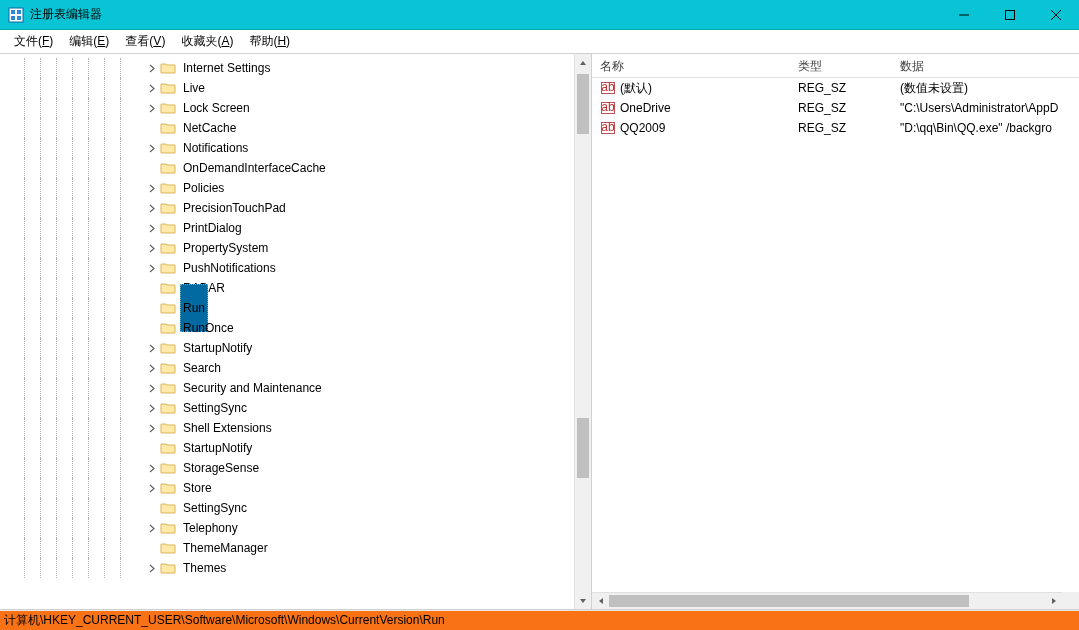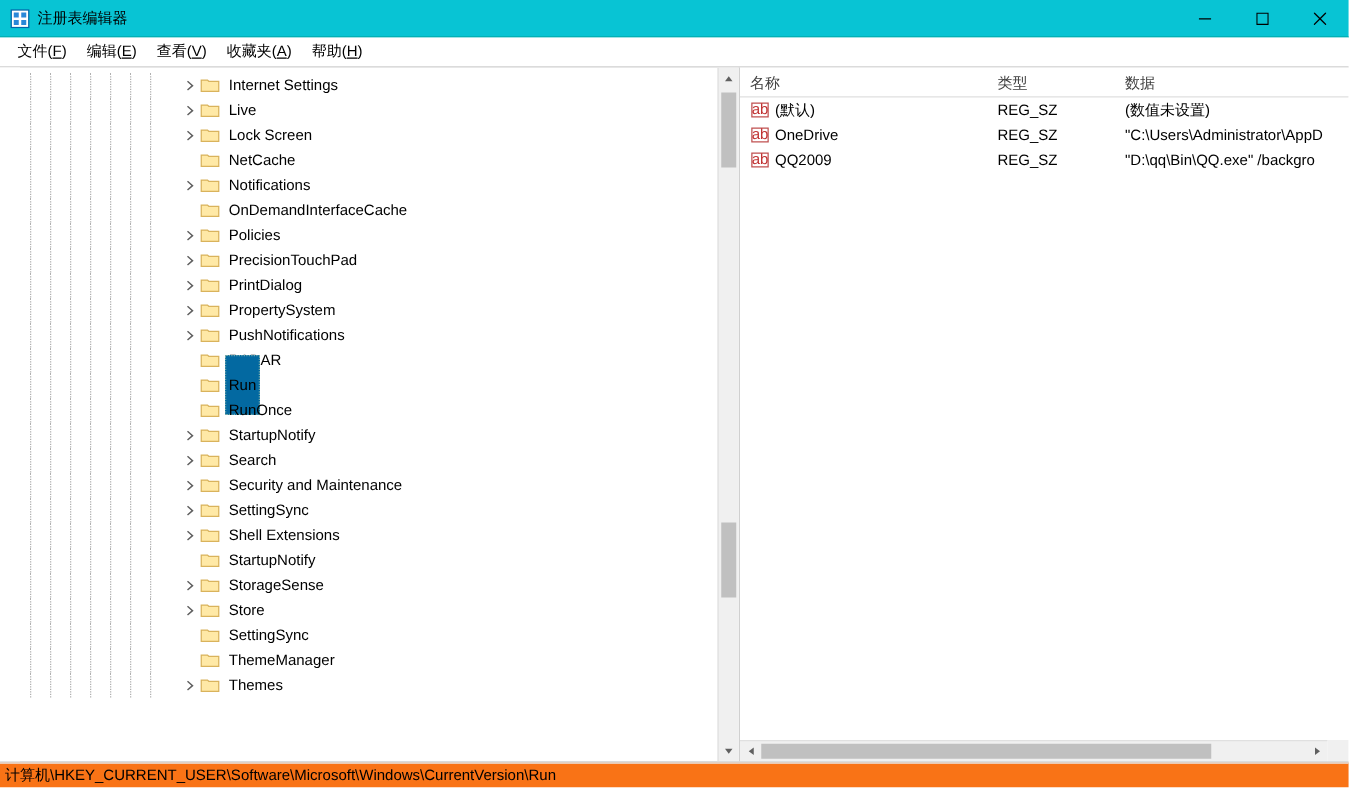--- a/index.html
+++ b/index.html
@@ -566,20 +566,41 @@
             <span class="tree-lines">
               <span class="tree-line"></span>
               <span class="tree-line"></span>
               <span class="tree-line"></span>
               <span class="tree-line"></span>
               <span class="tree-line"></span>
               <span class="tree-line"></span>
               <span class="tree-line"></span>
             </span>
             <span style="width:18px;display:inline-block"></span>
+            <span class="expander">
+              <svg viewBox="0 0 9 9">
+                <path d="M2 1 L6 4.5 L2 8" fill="none" stroke="#606060" stroke-width="1.2"></path>
+              </svg>
+            </span>
+            <span class="folder-icon"><svg width="16" height="14" viewBox="0 0 16 14">
+                <path d="M1 3 L1 12 L15 12 L15 4 L7 4 L6 3 Z" fill="#ffe9a6" stroke="#d9b35c" stroke-width="1"></path>
+              </svg></span>
+            <span class="tree-label">Telephony</span>
+          </div>
+          <div class="tree-row">
+            <span class="tree-lines">
+              <span class="tree-line"></span>
+              <span class="tree-line"></span>
+              <span class="tree-line"></span>
+              <span class="tree-line"></span>
+              <span class="tree-line"></span>
+              <span class="tree-line"></span>
+              <span class="tree-line"></span>
+            </span>
+            <span style="width:18px;display:inline-block"></span>
             <span class="expander"></span>
             <span class="folder-icon"><svg width="16" height="14" viewBox="0 0 16 14">
                 <path d="M1 3 L1 12 L15 12 L15 4 L7 4 L6 3 Z" fill="#ffe9a6" stroke="#d9b35c" stroke-width="1"></path>
               </svg></span>
             <span class="tree-label">ThemeManager</span>
           </div>
           <div class="tree-row">
             <span class="tree-lines">
               <span class="tree-line"></span>
               <span class="tree-line"></span>

